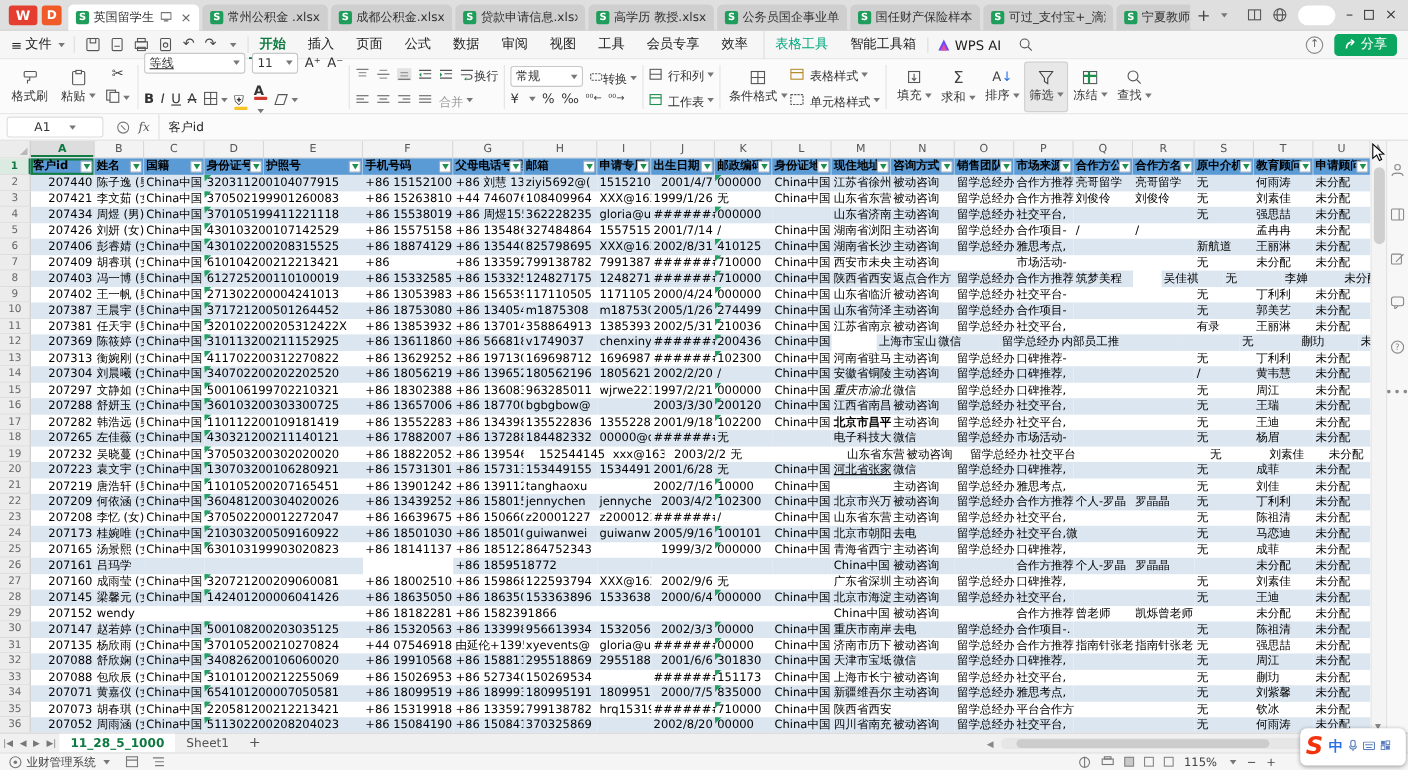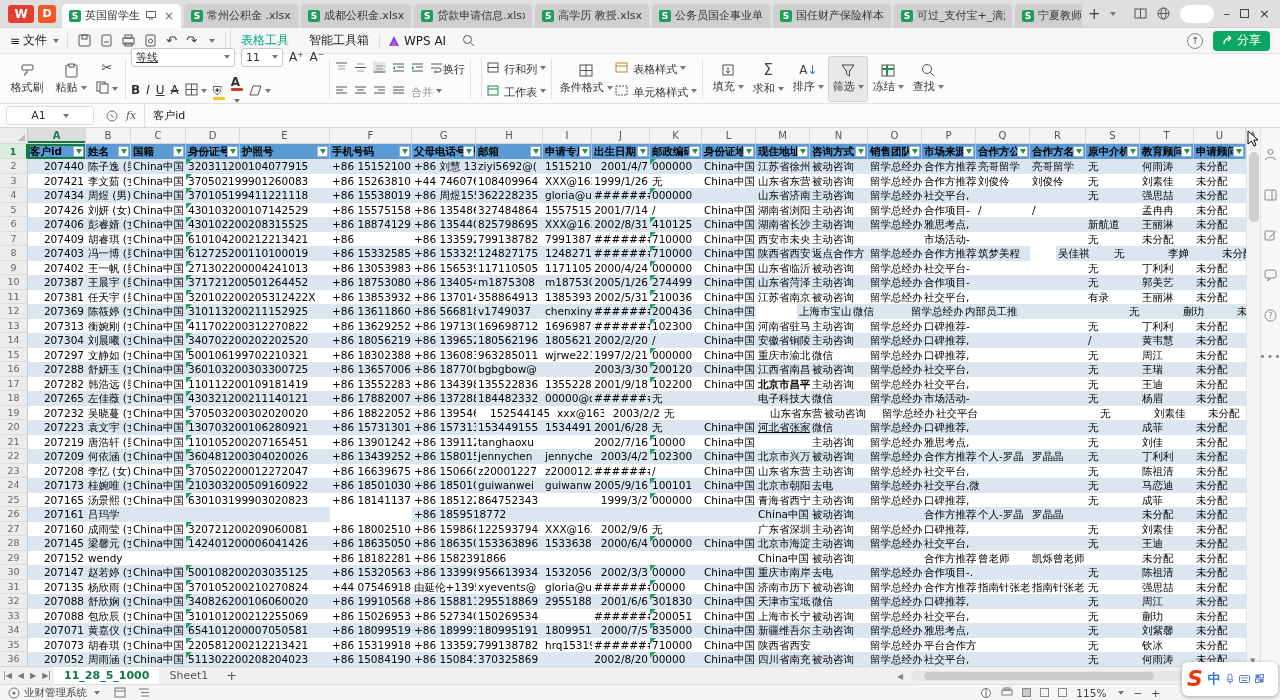--- a/index.html
+++ b/index.html
@@ -47,21 +47,21 @@
   #ribbon{height:50px;background:#fbfbfb;display:flex;align-items:center;border-bottom:1px solid #e0e0e0;padding-left:6px;}
   .rsep{width:1px;height:40px;background:#e3e3e3;margin:0 5px;flex:0 0 auto;}
   .rgroup{display:flex;align-items:center;gap:2px;flex:0 0 auto;}
   .rbig{width:42px;height:46px;display:flex;flex-direction:column;align-items:center;justify-content:center;gap:2px;}
   .rlb{font-size:11px;color:#333;white-space:nowrap;}
   .rcolmini{display:flex;flex-direction:column;gap:4px;align-items:center;justify-content:center;padding:0 2px;}
   .rrows{display:flex;flex-direction:column;gap:4px;justify-content:center;}
   .rrow{display:flex;align-items:center;gap:6px;}
   .combo{border:1px solid #c8c8c8;border-radius:3px;background:#fff;height:19px;display:flex;align-items:center;
     justify-content:space-between;font-size:11px;color:#333;padding:0 4px;}
-  .w104{width:104px;text-decoration:underline;}.w42{width:42px;}.w66{width:66px;}
+  .w104{width:92px;text-decoration:underline;}.w42{width:42px;}.w66{width:66px;}
   .tg{font-size:12px;color:#333;}
   .gly{font-size:13px;color:#444;}
   .alic{display:inline-flex;}
   .vbtn{display:flex;flex-direction:column;align-items:center;justify-content:center;width:40px;height:46px;gap:2px;}
   .vbtn .rlb{font-size:11px;}
   .vbtn.pressed{background:#e8e8e8;border:1px solid #d0d0d0;border-radius:3px;}
   .ubar{display:inline-block;width:12px;height:3px;border-radius:1px;margin-top:-2px;}
   
   #fbar{height:24px;background:#fbfbfb;display:flex;align-items:stretch;border-bottom:1px solid #d7d7d7;font-size:11px;}
   #namebox{width:88px;border-right:1px solid #ddd;display:flex;align-items:center;justify-content:center;gap:14px;color:#333;background:#fff;margin:2px 4px 2px 6px;border:1px solid #ddd;border-radius:3px;}
@@ -219,20 +219,32 @@
         <rect x="3" y="9" width="7" height="3" fill="none" stroke="#555"></rect>
       </svg>
     <svg width="13" height="13">
         <rect x="2" y="1" width="9" height="11" rx="1" fill="none" stroke="#555"></rect>
         <circle cx="6.5" cy="7" r="2" fill="none" stroke="#555"></circle>
       </svg>
     <span class="gly">↶</span>
     <span class="gly">↷</span>
     <span class="caret"></span>
   </div>
+  <div id="menu-items" style="display: flex;">
+      <div class="menu active">开始</div>
+      <div class="menu">插入</div>
+      <div class="menu">页面</div>
+      <div class="menu">公式</div>
+      <div class="menu">数据</div>
+      <div class="menu">审阅</div>
+      <div class="menu">视图</div>
+      <div class="menu">工具</div>
+      <div class="menu">会员专享</div>
+      <div class="menu">效率</div>
+    </div>
   <div class="menu ctx">
       <span>表格工具</span>
     </div>
   <div class="menu">
       <span>智能工具箱</span>
     </div>
   <div id="ai-box">
     <svg width="12" height="12">
         <polygon points="6,1 11,11 1,11" fill="#6B4BF5"></polygon>
         <polygon points="6,5 9,11 3,11" fill="#E84BA0"></polygon>
@@ -363,20 +375,39 @@
         </svg>
       <svg width="13" height="11" class="alic">
           <line x1="1" y1="2" x2="12" y2="2" stroke="#555"></line>
           <line x1="1" y1="5" x2="12" y2="5" stroke="#555"></line>
           <line x1="1" y1="8" x2="12" y2="8" stroke="#555"></line>
         </svg>
       <span style="color:#999"><span class="rlb" style="color:#999">合并</span><span class="caret"></span></span>
     </div>
   </div>
   <div class="rsep"></div>
+  <div class="rrows">
+    <div class="rrow">
+      <div class="combo w66">
+          <span>常规</span>
+          <span class="caret"></span>
+        </div>
+      <span><svg width="12" height="10">
+            <rect x="1" y="2" width="10" height="6" rx="1" fill="none" stroke="#555" stroke-dasharray="2 1"></rect>
+          </svg><span class="rlb">转换</span><span class="caret"></span></span>
+    </div>
+    <div class="rrow">
+      <span class="tg">¥</span>
+        <span class="caret"></span>
+      <span class="tg">%</span>
+      <span class="tg">‰</span>
+      <span class="tg" style="font-size:9px">⁰⁰←</span>
+      <span class="tg" style="font-size:9px">⁰⁰→</span>
+    </div>
+  </div>
   <div class="rsep"></div>
   <div class="rrows">
     <div class="rrow">
         <span><svg width="12" height="11">
             <rect x="1" y="1" width="10" height="9" fill="none" stroke="#555"></rect>
             <line x1="1" y1="5.5" x2="11" y2="5.5" stroke="#555"></line>
           </svg> <span class="rlb">行和列</span><span class="caret"></span></span>
       </div>
     <div class="rrow">
         <span><svg width="12" height="11">
@@ -874,21 +905,21 @@
         <div class="dcell" style="width: 55px;">China中国</div>
         <div class="dcell ovf flag" style="width: 54px;">500106199702210321</div>
         <div class="dcell" style="width: 90px;"></div>
         <div class="dcell" style="width: 82px;">+86 18302388</div>
         <div class="dcell" style="width: 64px;">+86 1360831276</div>
         <div class="dcell" style="width: 67px;">963285011</div>
         <div class="dcell" style="width: 49px;">wjrwe221(</div>
         <div class="dcell r" style="width: 58px;">1997/2/21</div>
         <div class="dcell flag" style="width: 52px;">000000</div>
         <div class="dcell" style="width: 54px;">China中国</div>
-        <div class="dcell" style="width: 54px;">重庆市渝北</div>
+        <div class="dcell" style="width: 54px; font-style: italic;">重庆市渝北</div>
         <div class="dcell" style="width: 58px;">微信</div>
         <div class="dcell" style="width: 54px;">留学总经办</div>
         <div class="dcell ovf" style="width: 54px;">口碑推荐,</div>
         <div class="dcell" style="width: 54px;"></div>
         <div class="dcell" style="width: 56px;"></div>
         <div class="dcell" style="width: 54px;">无</div>
         <div class="dcell" style="width: 54px;">周江</div>
         <div class="dcell" style="width: 52px;">未分配</div>
       </div>
       <div class="grow band">
@@ -1304,21 +1335,21 @@
         <div class="dcell r" style="width: 58px;">207088</div>
         <div class="dcell" style="width: 45px;">包欣辰 (女</div>
         <div class="dcell" style="width: 55px;">China中国</div>
         <div class="dcell ovf flag" style="width: 54px;">310101200212255069</div>
         <div class="dcell" style="width: 90px;"></div>
         <div class="dcell" style="width: 82px;">+86 15026953</div>
         <div class="dcell" style="width: 64px;">+86 52734062</div>
         <div class="dcell ovf" style="width: 67px;">150269534</div>
         <div class="dcell" style="width: 49px;"></div>
         <div class="dcell r" style="width: 58px;">########</div>
-        <div class="dcell flag" style="width: 52px;">200051</div>
+        <div class="dcell flag" style="width: 52px;">151173</div>
         <div class="dcell" style="width: 54px;">China中国</div>
         <div class="dcell" style="width: 54px;">上海市长宁</div>
         <div class="dcell" style="width: 58px;">被动咨询</div>
         <div class="dcell" style="width: 54px;">留学总经办</div>
         <div class="dcell ovf" style="width: 54px;">社交平台,</div>
         <div class="dcell" style="width: 54px;"></div>
         <div class="dcell" style="width: 56px;"></div>
         <div class="dcell" style="width: 54px;">无</div>
         <div class="dcell" style="width: 54px;">蒯玏</div>
         <div class="dcell" style="width: 52px;">未分配</div>

